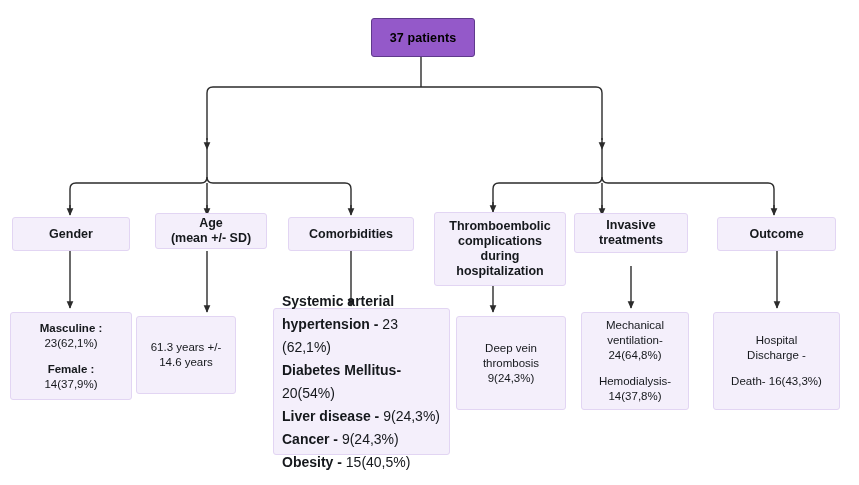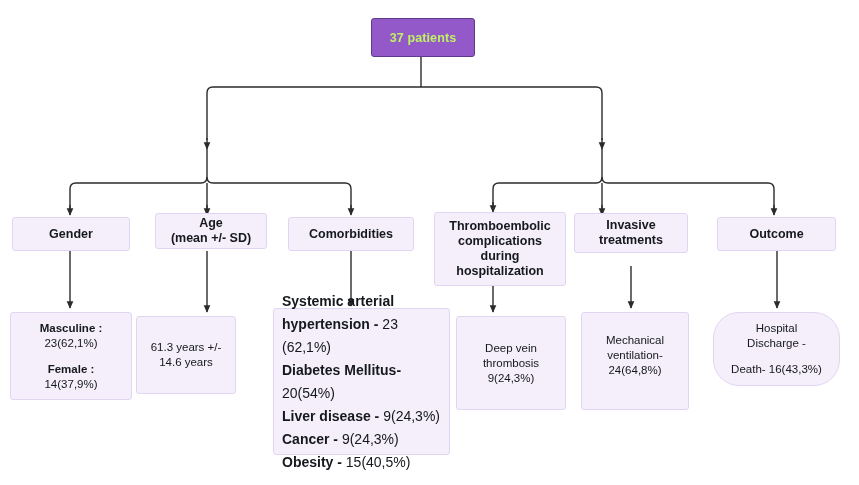--- a/index.html
+++ b/index.html
@@ -33,21 +33,21 @@
     display: flex;
     align-items: center;
     justify-content: center;
     text-align: center;
     border-radius: 3px;
     z-index: 2;
   }
   .node-root {
     background: #9459c9;
     border: 1.5px solid #5f3a8c;
-    color: #bef264;
+    color: #000000;
     font-weight: bold;
     font-size: 12.5px;
     letter-spacing: .1px;
   }
   .node-cat {
     background: #f4effb;
     border: 1px solid #e2d5f3;
     color: #15181c;
     font-weight: bold;
     font-size: 12.5px;
@@ -210,24 +210,28 @@
   </div>
 
   <div class="node node-leaf" style="left:581px; top:312px; width:108px; height:98px;">
     <div class="leaf-inner">
       <div>
         <div>Mechanical</div>
         <div>ventilation-</div>
         <div>24(64,8%)</div>
       </div>
       <span class="gap"></span>
-    </div>
-  </div>
-
-  <div class="node node-leaf" style="left:713px; top:312px; width:127px; height:74px;border-radius:26px;">
+      <div>
+        <div>Hemodialysis-</div>
+        <div>14(37,8%)</div>
+      </div>
+    </div>
+  </div>
+
+  <div class="node node-leaf" style="left:713px; top:312px; width:127px; height:98px;">
     <div class="leaf-inner">
       <div>
         <div>Hospital</div>
         <div>Discharge -</div>
       </div>
       <span class="gap"></span>
       <div>
         <div>Death- 16(43,3%)</div>
       </div>
     </div>

